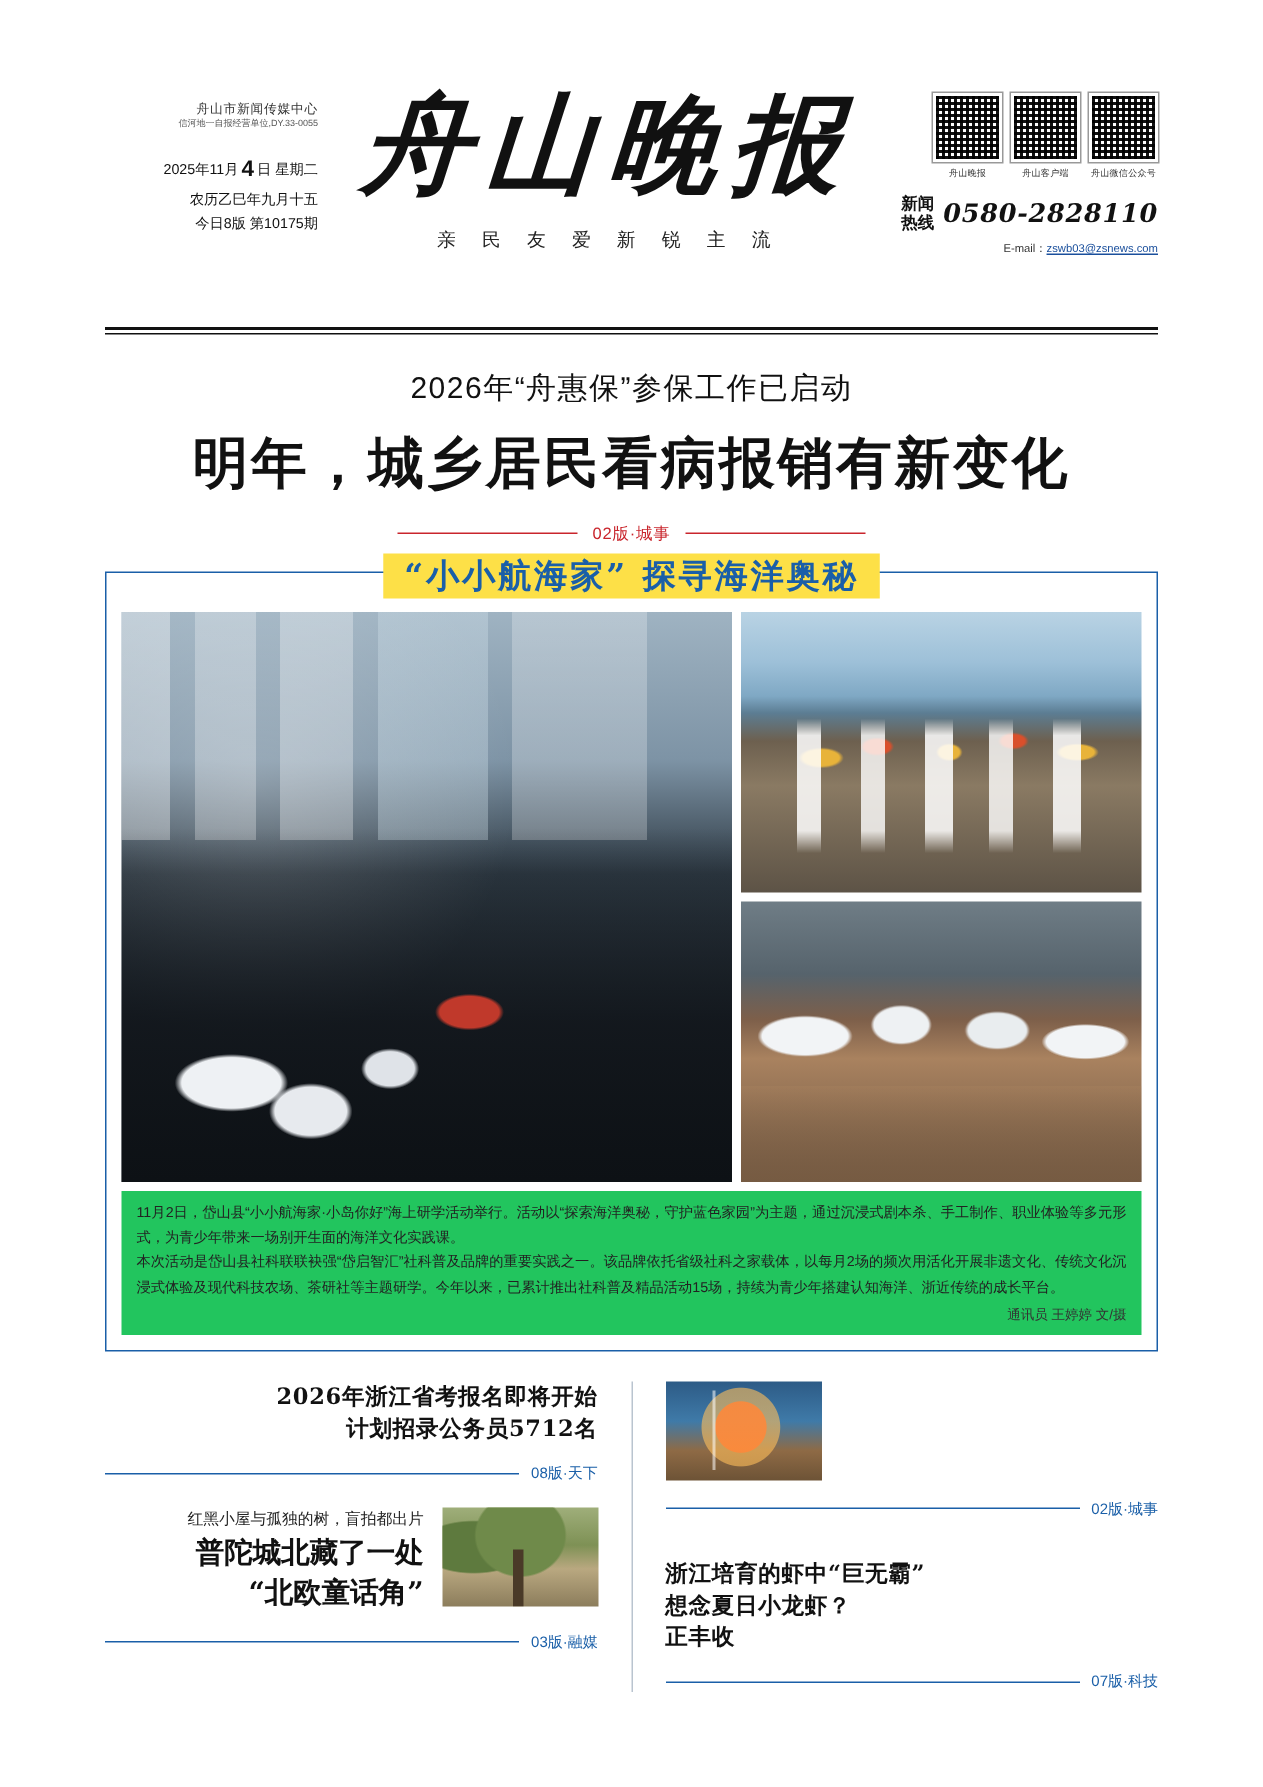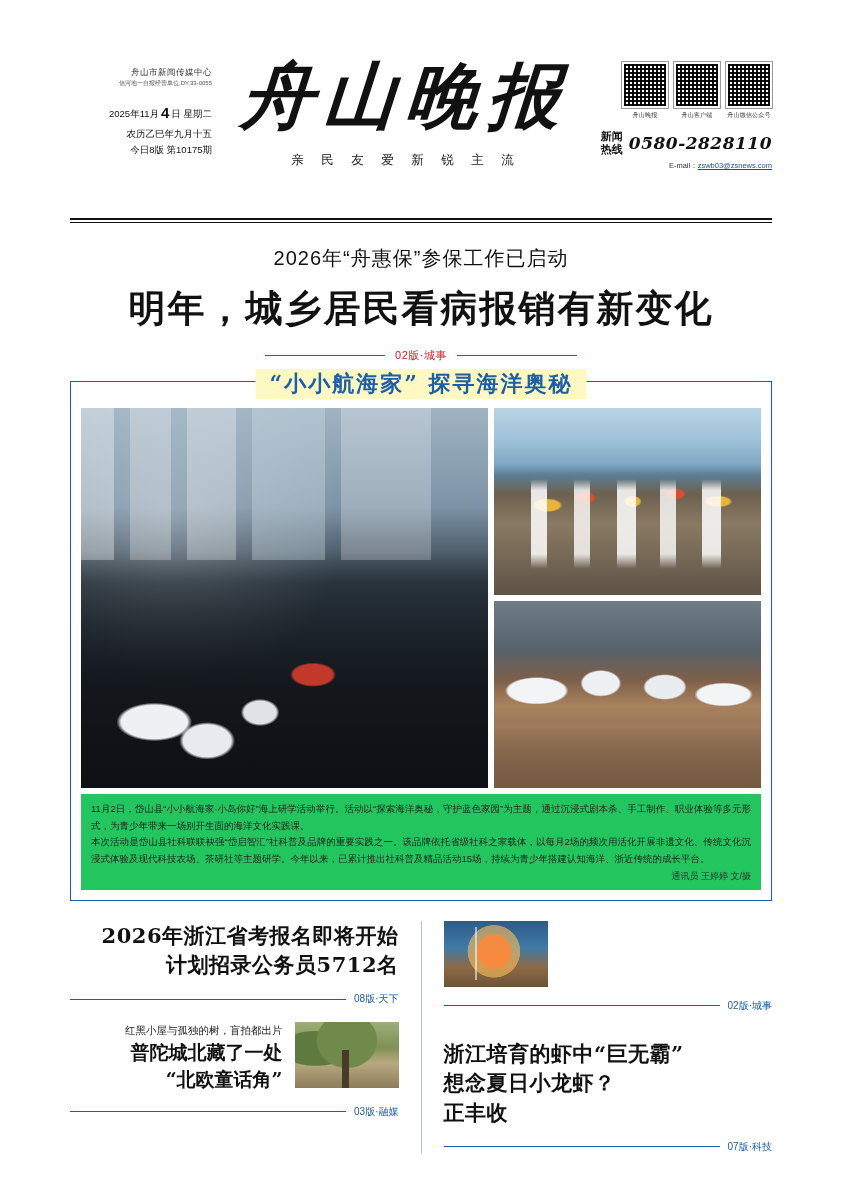--- a/index.html
+++ b/index.html
@@ -122,21 +122,21 @@
   
   .feature {
     margin: 18px 70px 0 70px;
     border: 1.5px solid #1a5fa8;
     position: relative;
     padding: 26px 10px 10px 10px;
   }
   .feature-title {
     position: absolute; top: -13px; left: 50%;
     transform: translateX(-50%);
-    background: #fef9c3; padding: 0 14px;
+    background: #fde047; padding: 0 14px;
     font-family: "DejaVu Serif", serif;
     font-weight: bold; font-size: 22px;
     color: #1a5fa8; letter-spacing: 2px; white-space: nowrap;
   }
   .photo-grid { display: grid; grid-template-columns: 1.52fr 1fr; grid-gap: 6px; }
   .photo { position: relative; overflow: hidden; background:#444; }
   .photo-big { height: 380px; }
   .ph-right { display: grid; grid-template-rows: 1fr 1fr; grid-gap: 6px; }
 
   
@@ -232,21 +232,21 @@
     display: grid;
     grid-template-columns: 1fr 1px 1fr;
     grid-gap: 0 22px;
   }
   .vdiv { background: #b9c4cf; width:1px; }
   .col { }
   .story { }
   .story-title {
     font-family: "DejaVu Serif", serif;
     font-weight: bold;
-    font-size: 21px;
+    font-size: 15px;
     line-height: 1.42;
     color:#111;
     letter-spacing: .5px;
   }
   .story-title.right { text-align: right; }
   .ref-line {
     display:flex; align-items:center; gap:8px; margin-top: 12px;
   }
   .ref-line .ln { flex:1; height:1px; background:#1a5fa8; }
   .ref-line .tx { font-size: 10px; color:#1a5fa8; white-space: nowrap; }

